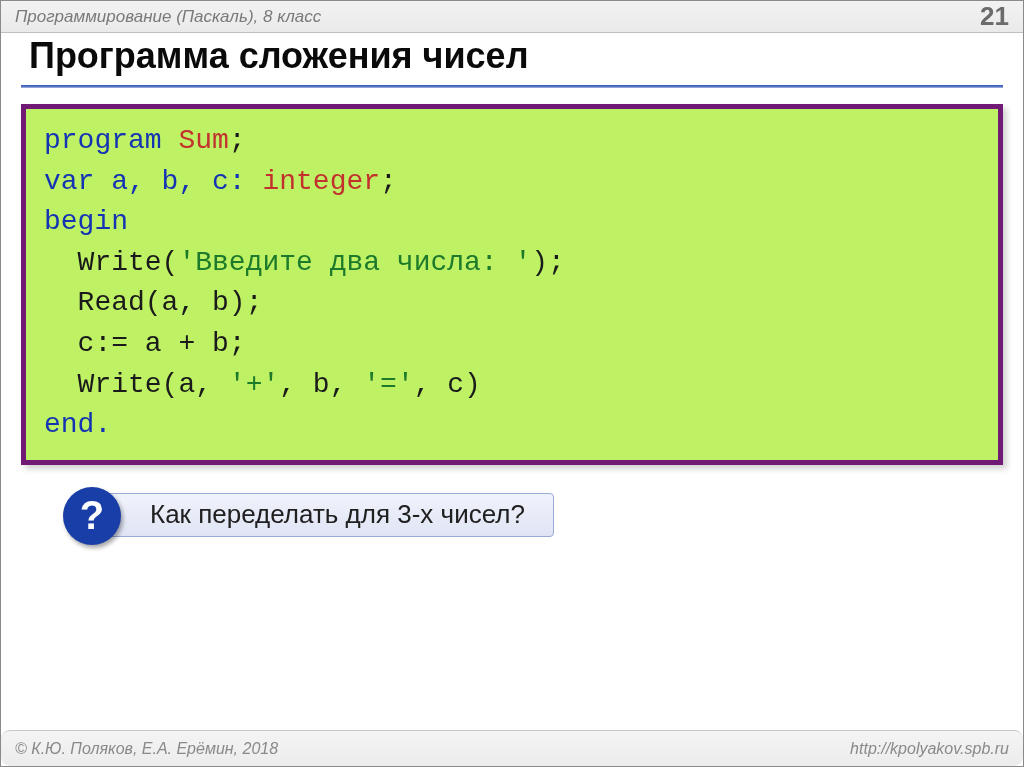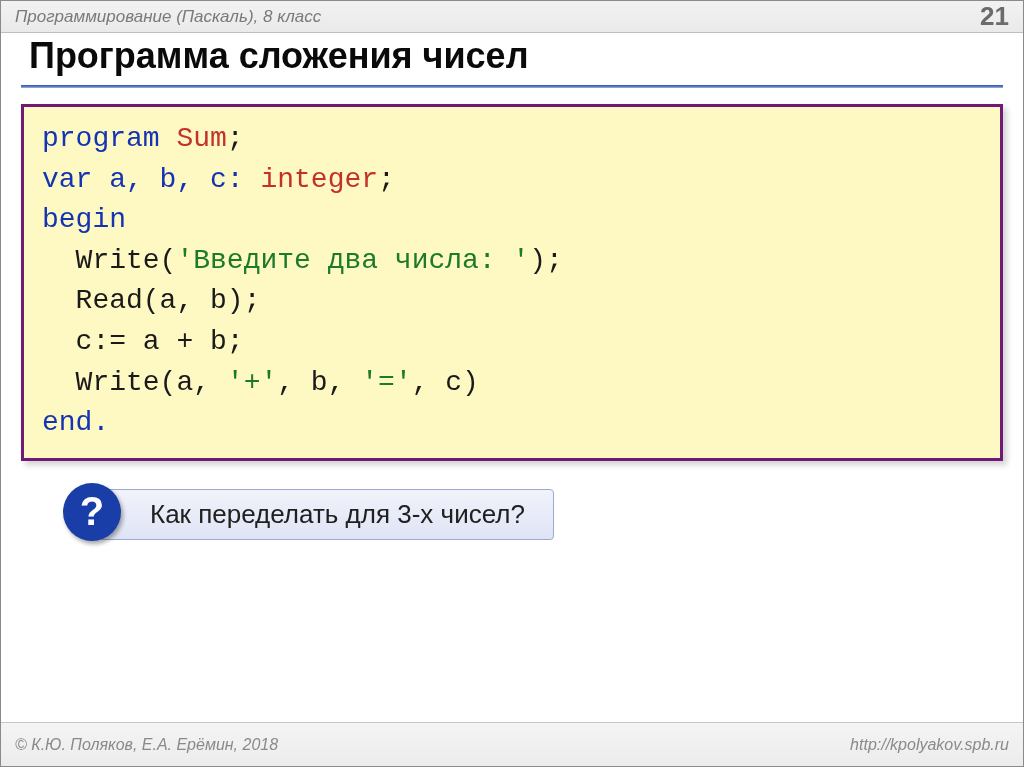--- a/index.html
+++ b/index.html
@@ -36,38 +36,38 @@
   .rule {
     height: 3px;
     margin: 0 20px 12px 20px;
     background: linear-gradient(#2a4fb0, #6b86d0);
     border-bottom: 1px solid #8fa0d8;
   }
   
   .codeblock {
     margin: 4px 20px 18px 20px;
     padding: 12px 18px 14px 18px;
-    background: #fef9c3;
-    border: 3px solid #701a75;
+    background: #bef264;
+    border: 5px solid #701a75;
     box-shadow: 4px 4px 6px rgba(0,0,0,0.18);
     font-family: "Courier New", Courier, monospace;
     font-size: 28px;
     line-height: 1.45;
     color: #1a1a1a;
     white-space: pre;
   }
   .kw-blue  { color: #1434b3; }
   .kw-red   { color: #c3312f; }
   .kw-green { color: #1c7a2a; }
 
   
   .callout-wrap { position: relative; margin: 6px 0 0 62px; height: 58px; }
   .callout {
     position: absolute; left: 36px; top: 4px;
-    height: 51px;
+    height: 44px;
     padding: 0 28px 0 50px;
     display: inline-flex; align-items: center;
     background: linear-gradient(#f1f3fb, #dfe4f5);
     border: 1px solid #9aa9d6;
     border-radius: 4px;
     font-size: 26px;
     color: #202020;
   }
   .qcircle {
     position: absolute; left: 0; top: -2px;
@@ -76,28 +76,29 @@
     border-radius: 50%;
     display: flex; align-items: center; justify-content: center;
     color: #fff; font-weight: bold; font-size: 40px;
     box-shadow: 2px 3px 4px rgba(0,0,0,0.35);
     z-index: 2;
   }
 
   
   .footer {
     position: absolute; left: 0; right: 0; bottom: 0;
-    height: 44px;
+    height: 36px;
     background: linear-gradient(#f4f4f4, #ececec);
     border-top: 1px solid #c7c7c7;
     display: flex; align-items: center;
     padding: 0 14px;
     color: #8a8a8a;
     font-style: italic;
     font-size: 16px;
+    border-radius: 9px;
   }
   .footer .spacer { flex: 1; }
 </style>
 </head>
 <body>
 
 <div class="slide">
 
   <div class="topbar">
     <span>Программирование (Паскаль), 8 класс</span>

